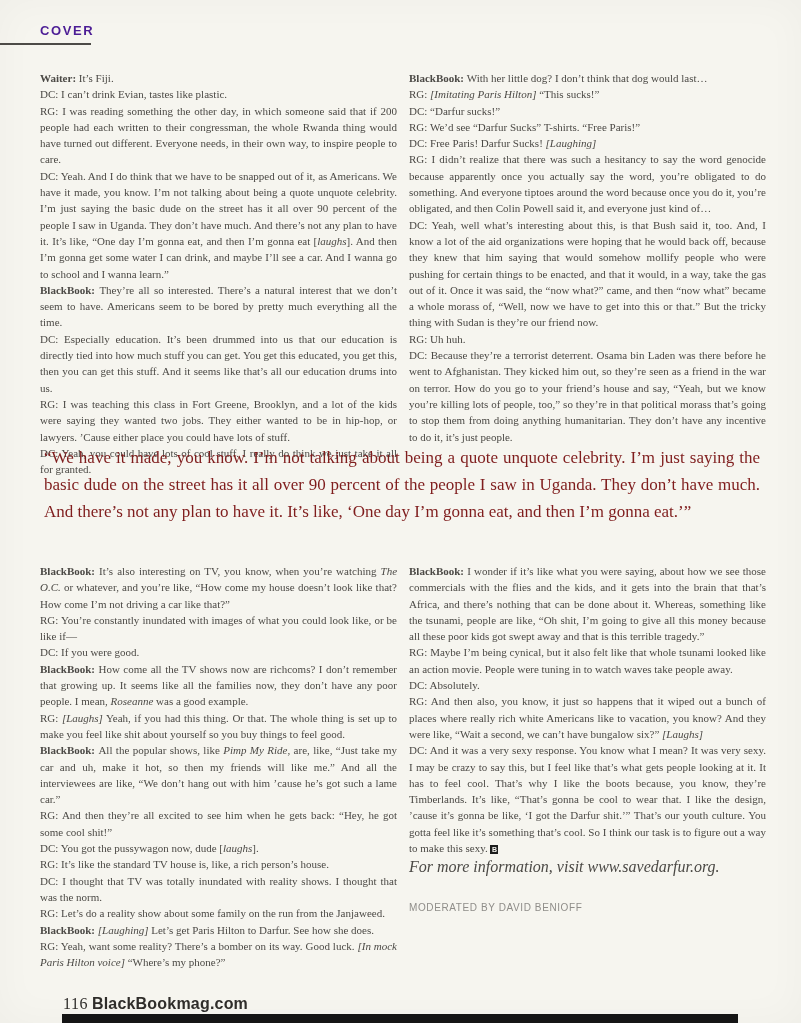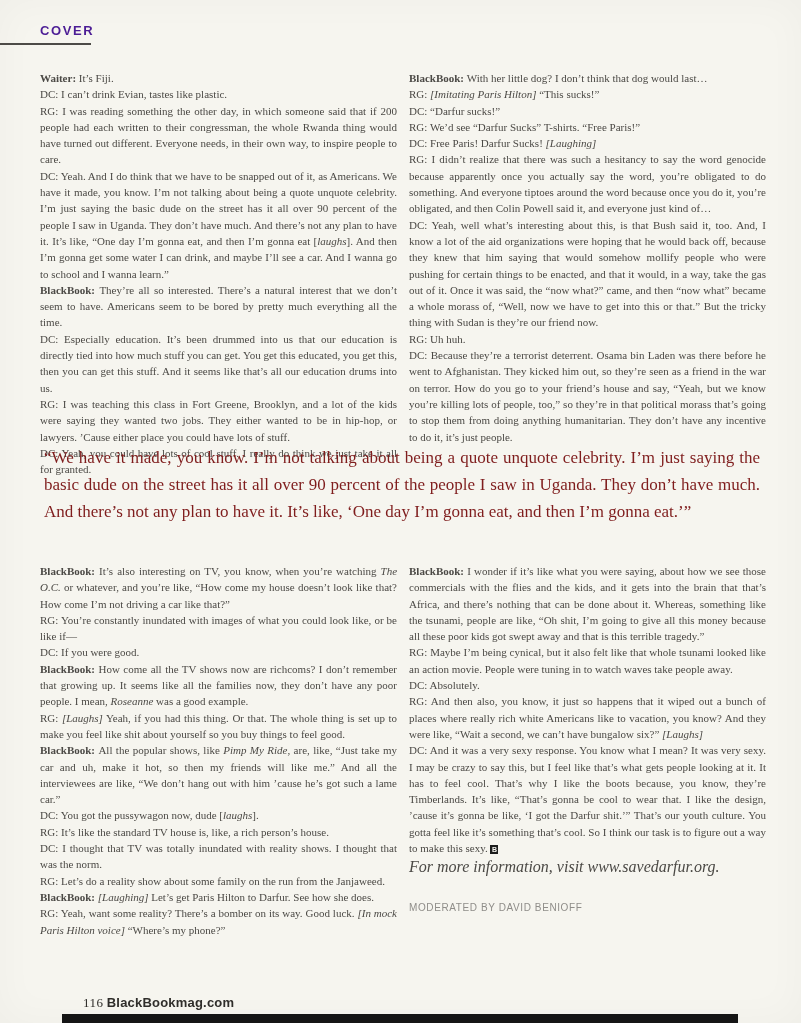--- a/index.html
+++ b/index.html
@@ -49,21 +49,21 @@
   }
   .endmark {
     display:inline-block; width:8px; height:9px;
     background:#1c1c1c; color:#f6f5ef;
     font-family:"Liberation Sans", sans-serif;
     font-size:7px; line-height:9px; text-align:center; font-weight:bold;
     vertical-align:baseline;
   }
   .footer {
     position:absolute; left:63px; top:995px;
-    font-size:13px; color:#2f2d2a;margin-left:20px;
+    font-size:16px; color:#2f2d2a;
   }
   .footer .pagenum { font-family:"Liberation Serif", serif; letter-spacing:0.5px; }
   .footer .site {
     font-family:"Liberation Sans", sans-serif;
     font-weight:bold; letter-spacing:0.2px;
   }
   .bottom-bar {
     position:absolute; left:62px; top:1014px; width:676px; height:9px;
     background:#151515;
   }
@@ -100,20 +100,21 @@
 
   <div class="pullquote">“We have it made, you know. I’m not talking about being a quote unquote celebrity. I’m just saying the basic dude on the street has it all over 90 percent of the people I saw in Uganda. They don’t have much. And there’s not any plan to have it. It’s like, ‘One day I’m gonna eat, and then I’m gonna eat.’”</div>
 
   <div class="col col-bl">
       <p class="para"><span class="speaker bold">BlackBook: </span><span>It’s also interesting on TV, you know, when you’re watching </span><span class="italic">The O.C.</span><span> or whatever, and you’re like, “How come my house doesn’t look like that? How come I’m not driving a car like that?”</span></p>
       <p class="para"><span class="speaker">RG: </span><span>You’re constantly inundated with images of what you could look like, or be like if—</span></p>
       <p class="para"><span class="speaker">DC: </span><span>If you were good.</span></p>
       <p class="para"><span class="speaker bold">BlackBook: </span><span>How come all the TV shows now are richcoms? I don’t remember that growing up. It seems like all the families now, they don’t have any poor people. I mean, </span><span class="italic">Roseanne</span><span> was a good example.</span></p>
       <p class="para"><span class="speaker">RG: </span><span class="italic">[Laughs]</span><span> Yeah, if you had this thing. Or that. The whole thing is set up to make you feel like shit about yourself so you buy things to feel good.</span></p>
       <p class="para"><span class="speaker bold">BlackBook: </span><span>All the popular shows, like </span><span class="italic">Pimp My Ride</span><span>, are, like, “Just take my car and uh, make it hot, so then my friends will like me.” And all the interviewees are like, “We don’t hang out with him ’cause he’s got such a lame car.”</span></p>
+      <p class="para"><span class="speaker">RG: </span><span>And then they’re all excited to see him when he gets back: “Hey, he got some cool shit!”</span></p>
       <p class="para"><span class="speaker">DC: </span><span>You got the pussywagon now, dude [</span><span class="italic">laughs</span><span>].</span></p>
       <p class="para"><span class="speaker">RG: </span><span>It’s like the standard TV house is, like, a rich person’s house.</span></p>
       <p class="para"><span class="speaker">DC: </span><span>I thought that TV was totally inundated with reality shows. I thought that was the norm.</span></p>
       <p class="para"><span class="speaker">RG: </span><span>Let’s do a reality show about some family on the run from the Janjaweed.</span></p>
       <p class="para"><span class="speaker bold">BlackBook: </span><span class="italic">[Laughing]</span><span> Let’s get Paris Hilton to Darfur. See how she does.</span></p>
       <p class="para"><span class="speaker">RG: </span><span>Yeah, want some reality? There’s a bomber on its way. Good luck. </span><span class="italic">[In mock Paris Hilton voice]</span><span> “Where’s my phone?”</span></p>
     </div>
 
   <div class="col col-br">
     <div>

